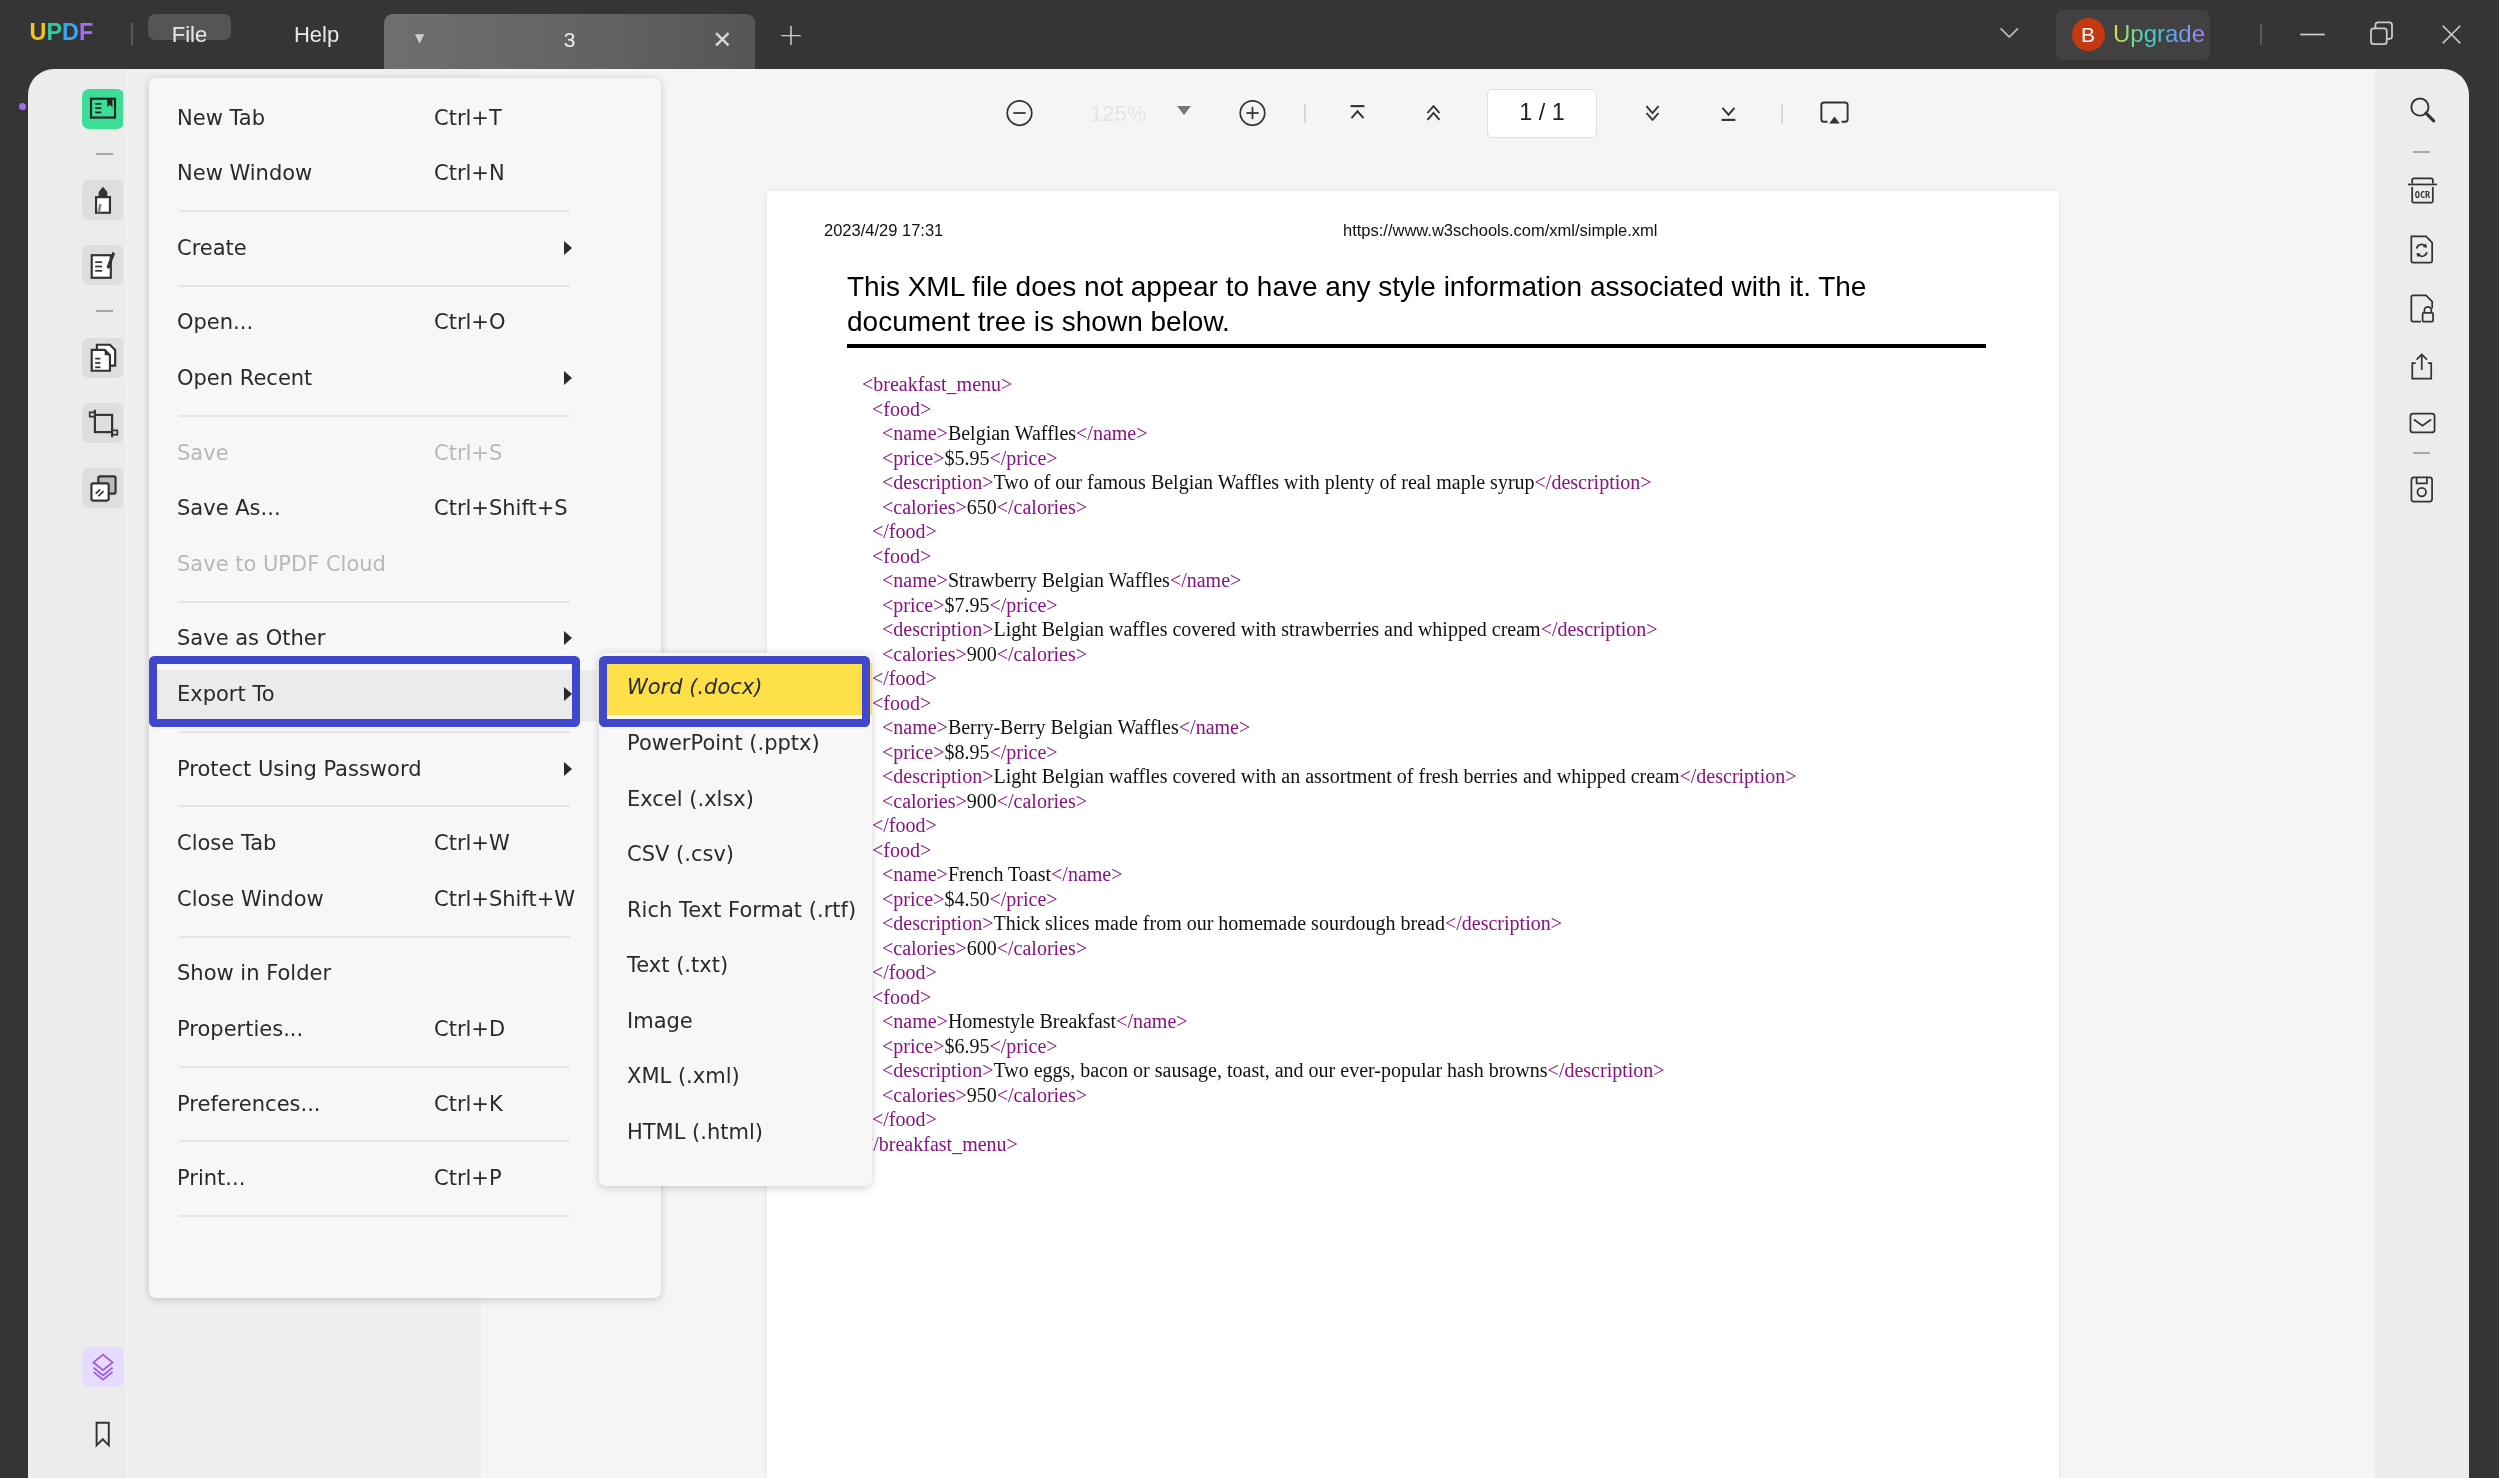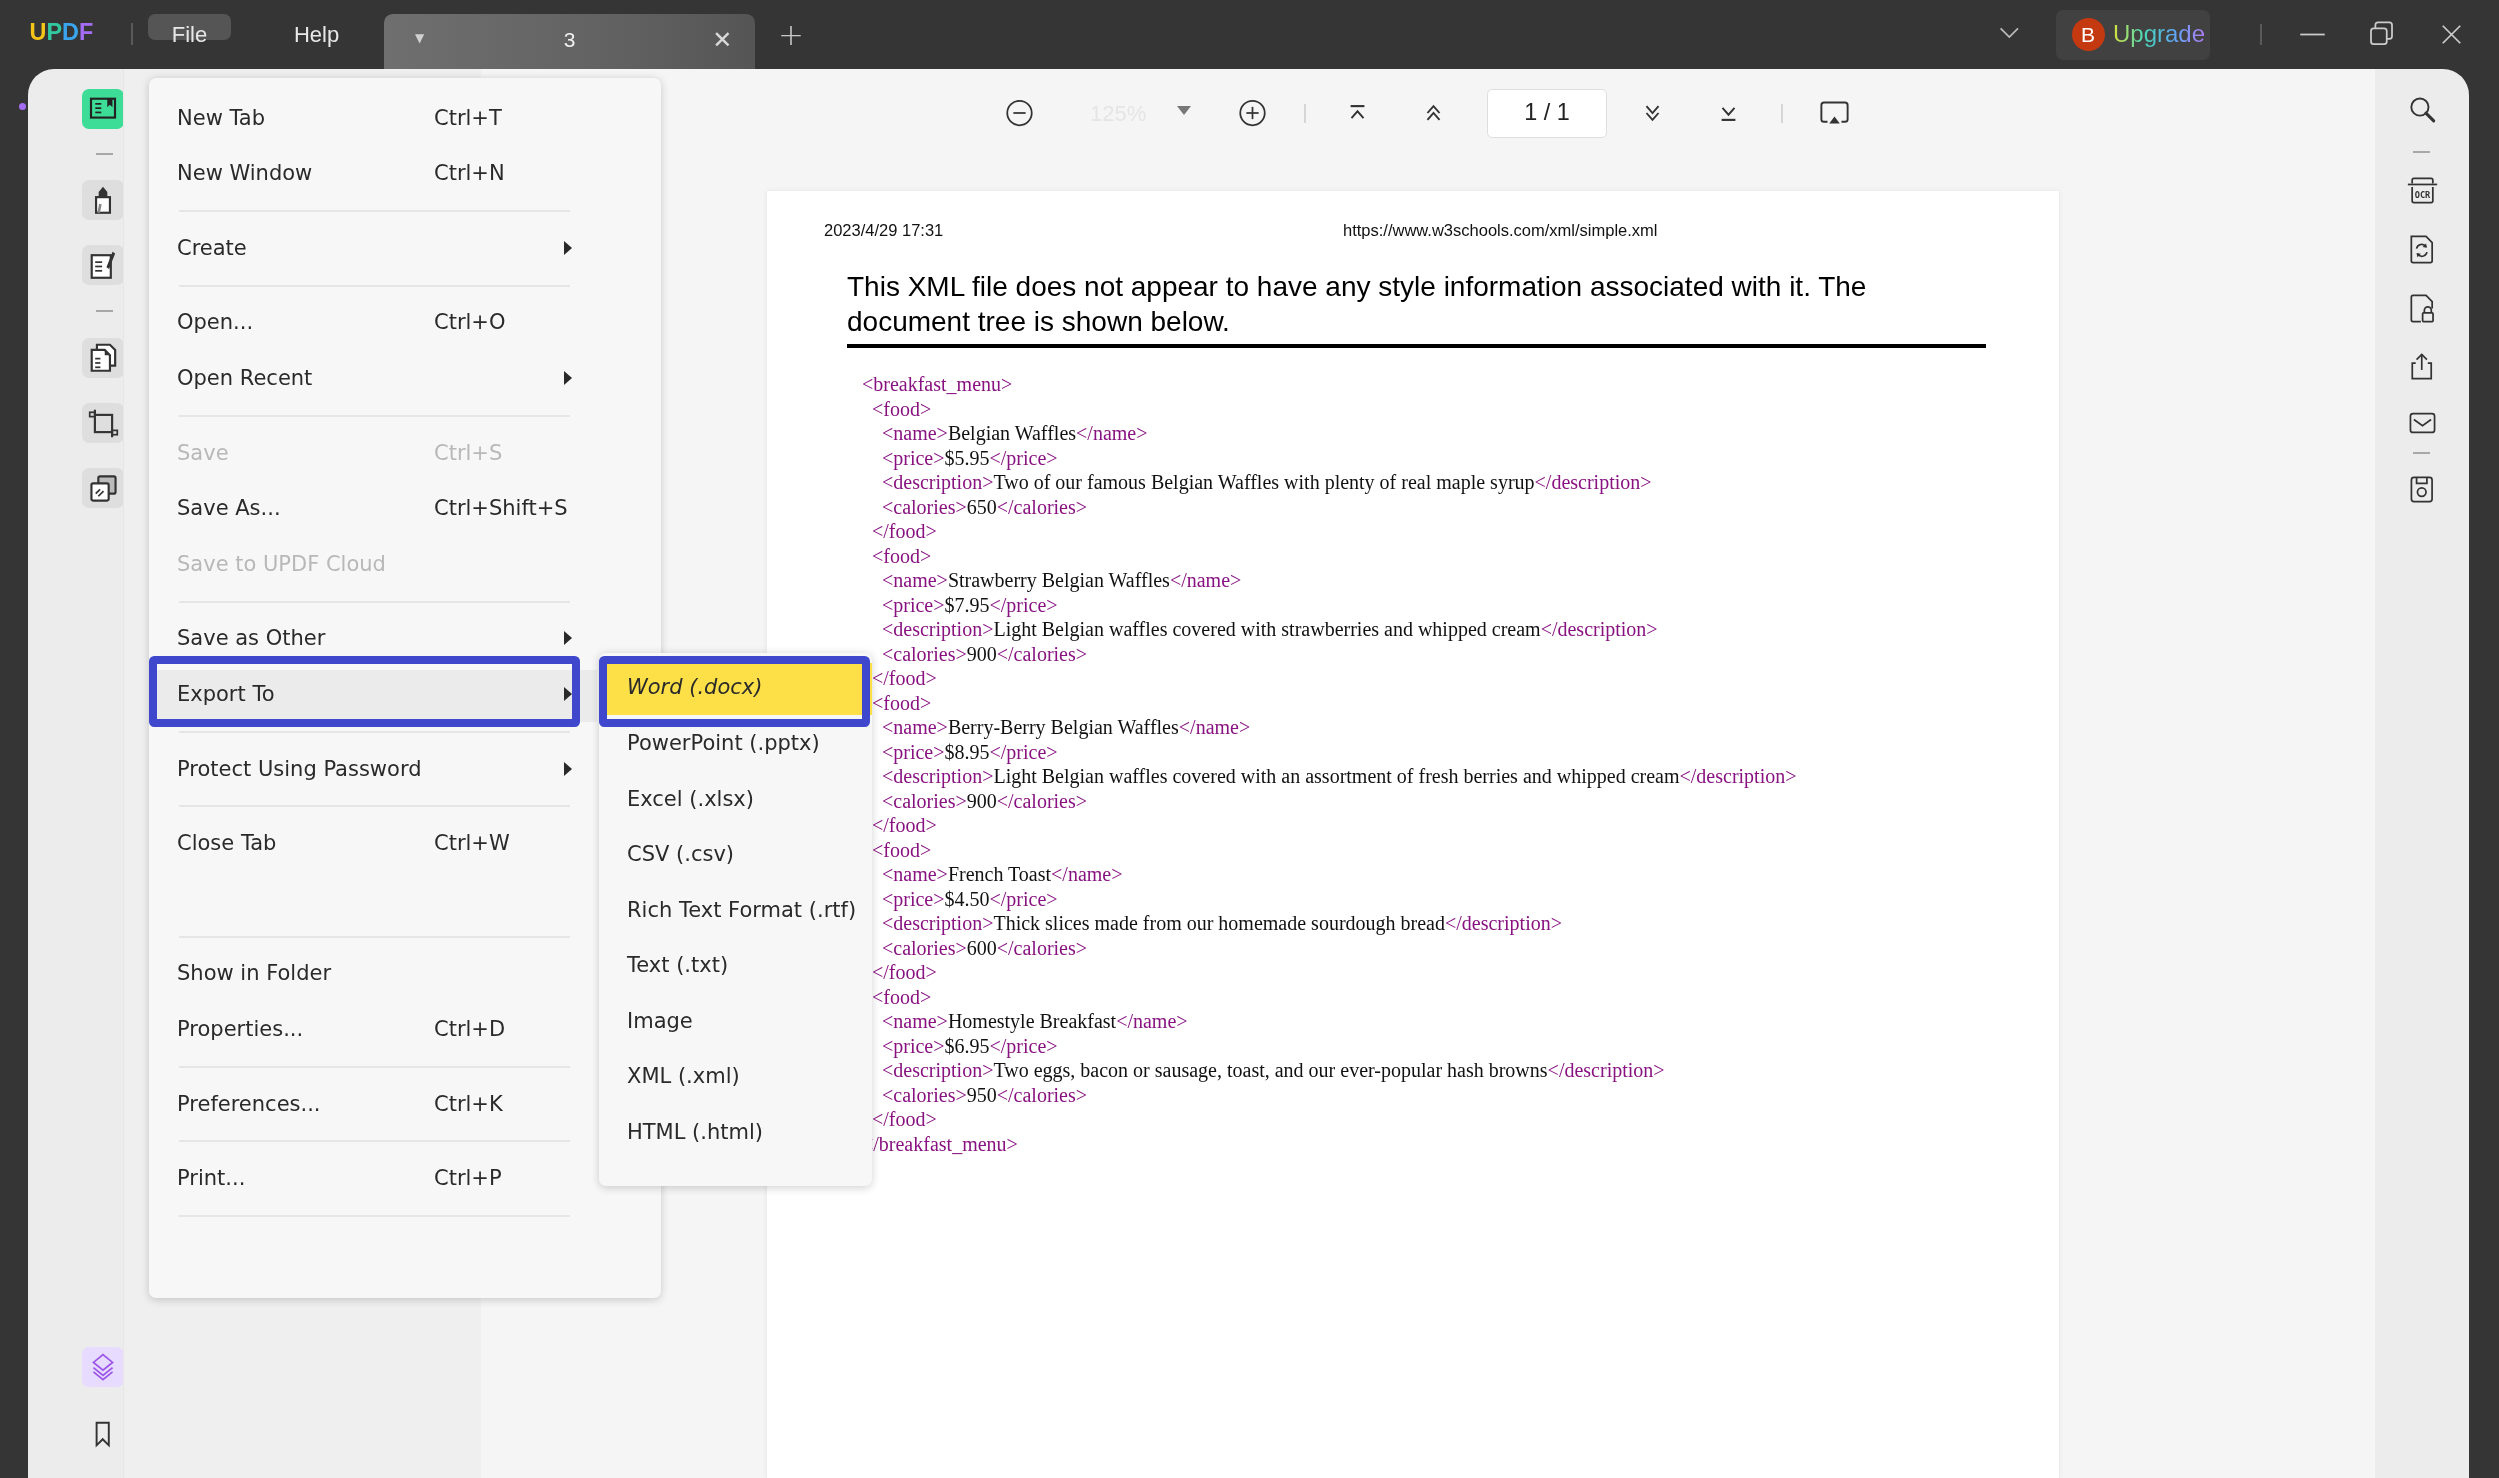--- a/index.html
+++ b/index.html
@@ -34,21 +34,21 @@
 
   
   .thumbpanel { position: absolute; left: 123px; top: 69px; width: 358px; height: 1410px; background: #efefef; border-left: 1.7px solid #e6e6e6; }
 
   
   .mainview { position: absolute; left: 481px; top: 69px; width: 1894px; height: 1410px; background: #f5f5f5; }
   .toolbar-item { position: absolute; top: 92px; }
   .zoom-label { position: absolute; left: 1090px; top: 101px; font-size: 22px; color: #e5e5e5; font-family: "Liberation Sans", sans-serif; text-align: center; }
   .zoom-caret { position: absolute; left: 1177px; top: 106px; width: 0; height: 0; border-left: 7px solid transparent; border-right: 7px solid transparent; border-top: 9.5px solid #777; }
   .tb-vsep { position: absolute; top: 104px; width: 1.7px; height: 19px; background: #d6d6d6; }
-  .page-input { position: absolute; left: 1487px; top: 89px; width: 120px; height: 49px; background: #fff; border: 1.7px solid #dedede; border-radius: 5.2px; font-size: 23.4px; text-align: center; line-height: 45px; color: #222; font-family: "Liberation Sans", sans-serif; }
+  .page-input { position: absolute; left: 1487px; top: 89px; width: 110px; height: 49px; background: #fff; border: 1.7px solid #dedede; border-radius: 5.2px; font-size: 23.4px; text-align: center; line-height: 45px; color: #222; font-family: "Liberation Sans", sans-serif; }
 
   .page { position: absolute; left: 767px; top: 191px; width: 1292px; height: 1288px; background: #ffffff; box-shadow: 0 0 5.2px rgba(0,0,0,0.08); }
   .page-date { position: absolute; left: 57px; top: 29.5px; font-size: 16.5px; color: #111; font-family: "Liberation Sans", sans-serif; }
   .page-url { position: absolute; left: 576px; top: 29.5px; font-size: 16.5px; color: #111; font-family: "Liberation Sans", sans-serif; }
   .page-heading { position: absolute; left: 80px; top: 78px; width: 1146px; font-size: 28px; line-height: 35px; color: #000; font-family: "Liberation Sans", sans-serif; }
   .page-rule { position: absolute; left: 80px; top: 153px; width: 1139px; height: 3.5px; background: #000; }
   .xml { position: absolute; left: 95px; top: 181px; font-family: "Liberation Serif", "DejaVu Serif", serif; font-size: 20px; line-height: 24.5px; color: #111; white-space: pre; }
   .xml .tag { color: #881280; }
 
   
@@ -346,20 +346,24 @@
         <span class="lbl">Export To</span>
         <span class="arrow"></span>
       </div>
       <div class="fm-item" style="top: 667px;">
         <span class="lbl">Protect Using Password</span>
         <span class="arrow"></span>
       </div>
       <div class="fm-item" style="top: 741px;">
         <span class="lbl">Close Tab</span>
         <span class="sc">Ctrl+W</span>
+      </div>
+      <div class="fm-item" style="top: 797px;">
+        <span class="lbl">Close Window</span>
+        <span class="sc">Ctrl+Shift+W</span>
       </div>
       <div class="fm-item" style="top: 871px;">
         <span class="lbl">Show in Folder</span>
       </div>
       <div class="fm-item" style="top: 927px;">
         <span class="lbl">Properties...</span>
         <span class="sc">Ctrl+D</span>
       </div>
       <div class="fm-item" style="top: 1002px;">
         <span class="lbl">Preferences...</span>

